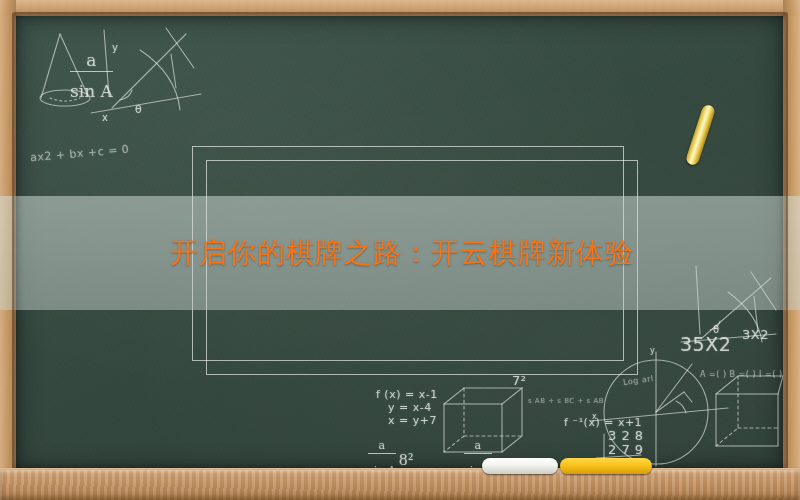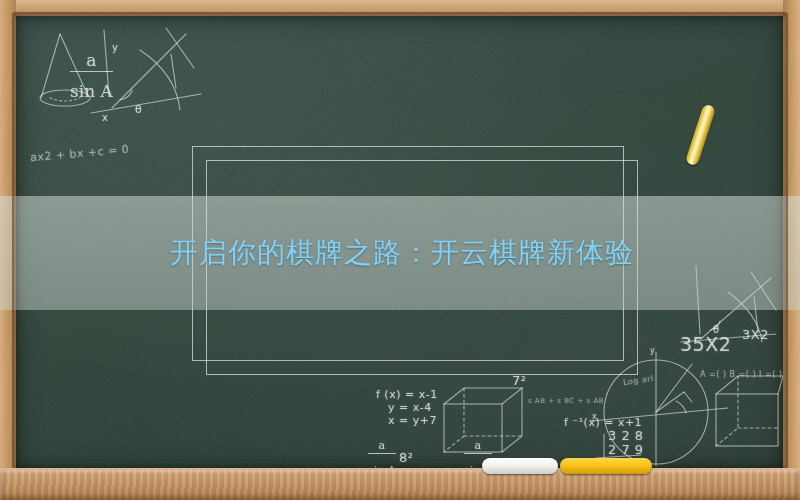--- a/index.html
+++ b/index.html
@@ -88,21 +88,21 @@
 
   
   .band{
     position:absolute;left:0;top:196px;width:800px;height:114px;
     background:linear-gradient(180deg, rgba(214,224,219,.52) 0%, rgba(206,217,212,.50) 50%, rgba(200,211,206,.48) 100%);
     backdrop-filter:blur(.5px);
   }
   .title{
     position:absolute;left:170px;top:236px;width:560px;
     font-family:"DejaVu Sans","Liberation Sans",sans-serif;
-    font-size:28px;line-height:34px;color:#7dd3fc;
+    font-size:28px;line-height:34px;color:#f97316;
     letter-spacing:1px;white-space:nowrap;
     text-shadow:0 1px 2px rgba(40,55,50,.45);
   }
 
   
   .chalk-stick{
     position:absolute;border-radius:6px;
     box-shadow:0 1px 2px rgba(0,0,0,.55);
   }
   .chalk-yellow-diag{
@@ -203,21 +203,21 @@
     </div>
     <span class="ctext" style="left:96px;top:26px;font-size:10px;">y</span>
     <span class="ctext" style="left:86px;top:96px;font-size:10px;">x</span>
     <span class="ctext" style="left:119px;top:87px;font-size:11px;">θ</span>
     <span class="ctext" style="left:14px;top:131px;font-size:11px;transform:rotate(-5deg);opacity:.72;">ax2 + bx +c = 0</span>
 
     <span class="ctext" style="left:360px;top:372px;font-size:11px;">f (x)  =  x-1</span>
     <span class="ctext" style="left:372px;top:385px;font-size:11px;">y  =  x-4</span>
     <span class="ctext" style="left:372px;top:398px;font-size:11px;">x  =  y+7</span>
     <span class="ctext" style="left:496px;top:357px;font-size:13px;">7²</span>
-    <span class="ctext" style="left:383px;top:434px;font-size:13px;">8²</span>
+    <span class="ctext" style="left:383px;top:434px;font-size:17px;font-family:Liberation Serif, serif;">8²</span>
     <span class="ctext" style="left:512px;top:381px;font-size:7px;opacity:.62;text-align:right;">s AB + s BC + s AB</span>
 
     <div class="frac" style="left:352px;top:424px;font-size:11px;">
       <span class="num">a</span>
       <span class="bar"></span>
       <span class="den">sin A</span>
     </div>
     <div class="frac" style="left:448px;top:424px;font-size:11px;">
       <span class="num">a</span>
       <span class="bar"></span>

